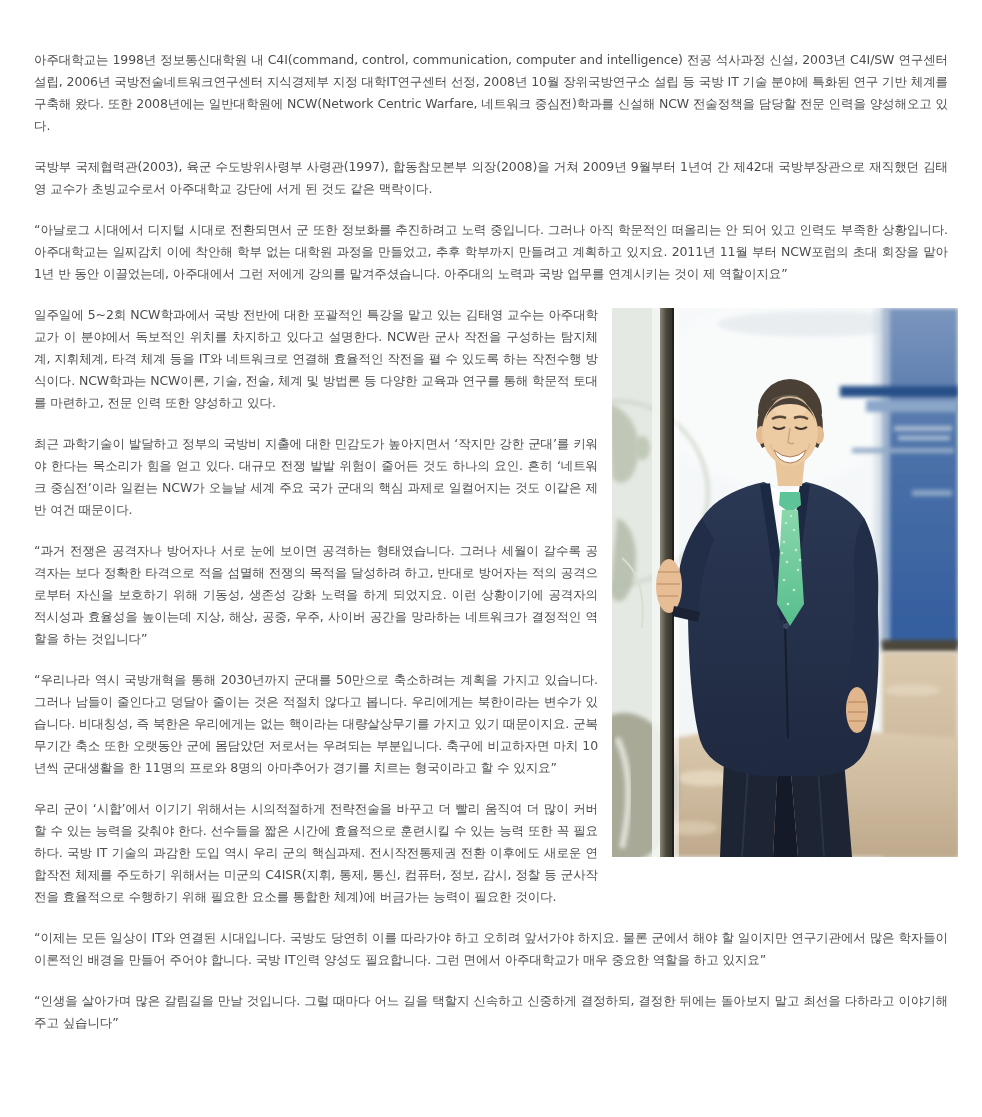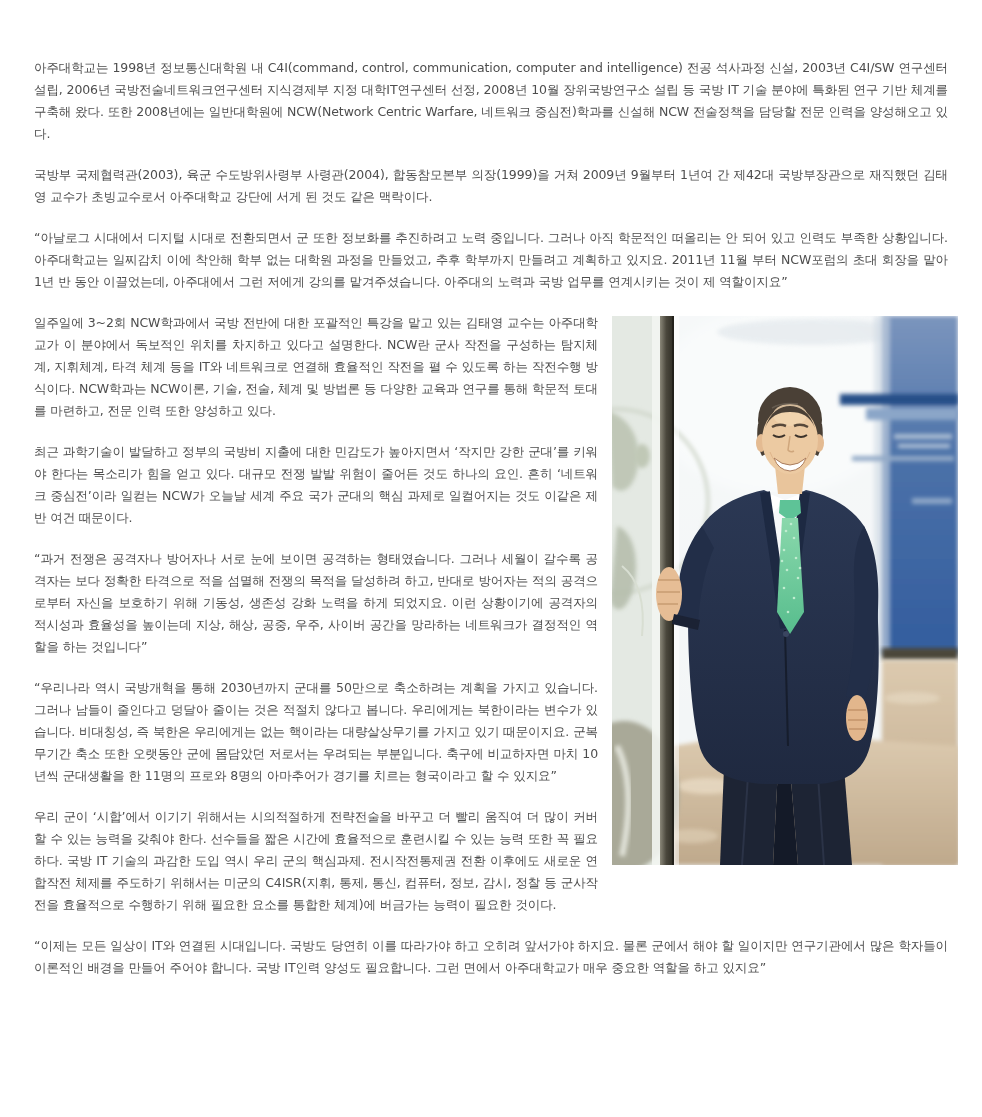--- a/index.html
+++ b/index.html
@@ -17,21 +17,21 @@
     box-sizing: border-box;
     width: 982px;
     padding: 45px 24px 20px 34px;
     font-size: 12.5px;
     line-height: 22px;
     letter-spacing: -0.1px;
     color: #4d4d4d;
     text-align: justify;
   }
   .para {
-    margin: 12px 0 19px 0;
+    margin: 4px 0 19px 0;
   }
   .para.full {
     margin-right: 10px;
   }
   .para.after-photo {
     clear: both;
   }
   figure.photo {
     float: right;
     width: 346px;
@@ -41,21 +41,21 @@
     overflow: hidden;
   }
   figure.photo svg { display: block; }
 </style>
 </head>
 <body>
 
 <div class="article">
 
   <p class="para full">아주대학교는 1998년 정보통신대학원 내 C4I(command, control, communication, computer and intelligence) 전공 석사과정 신설, 2003년 C4I/SW 연구센터 설립, 2006년 국방전술네트워크연구센터 지식경제부 지정 대학IT연구센터 선정, 2008년 10월 장위국방연구소 설립 등 국방 IT 기술 분야에 특화된 연구 기반 체계를 구축해 왔다. 또한 2008년에는 일반대학원에 NCW(Network Centric Warfare, 네트워크 중심전)학과를 신설해 NCW 전술정책을 담당할 전문 인력을 양성해오고 있다.</p>
-  <p class="para full">국방부 국제협력관(2003), 육군 수도방위사령부 사령관(2004), 합동참모본부 의장(1999)을 거쳐 2009년 9월부터 1년여 간 제42대 국방부장관으로 재직했던 김태영 교수가 초빙교수로서 아주대학교 강단에 서게 된 것도 같은 맥락이다.</p>
+  <p class="para full">국방부 국제협력관(2003), 육군 수도방위사령부 사령관(1997), 합동참모본부 의장(2008)을 거쳐 2009년 9월부터 1년여 간 제42대 국방부장관으로 재직했던 김태영 교수가 초빙교수로서 아주대학교 강단에 서게 된 것도 같은 맥락이다.</p>
   <p class="para full">“아날로그 시대에서 디지털 시대로 전환되면서 군 또한 정보화를 추진하려고 노력 중입니다. 그러나 아직 학문적인 떠올리는 안 되어 있고 인력도 부족한 상황입니다. 아주대학교는 일찌감치 이에 착안해 학부 없는 대학원 과정을 만들었고, 추후 학부까지 만들려고 계획하고 있지요. 2011년 11월 부터 NCW포럼의 초대 회장을 맡아 1년 반 동안 이끌었는데, 아주대에서 그런 저에게 강의를 맡겨주셨습니다. 아주대의 노력과 국방 업무를 연계시키는 것이 제 역할이지요”</p>
 
   <figure class="photo">
     <svg viewBox="0 0 346 549" width="346" height="549" xmlns="http://www.w3.org/2000/svg">
       <defs>
         <linearGradient id="gBg" x1="0" y1="0" x2="0" y2="1">
           <stop offset="0" stop-color="#f4f6f8"></stop>
             <stop offset="1" stop-color="#e9ecef"></stop>
         </linearGradient>
         <linearGradient id="gWall" x1="0" y1="0" x2="0" y2="1">
@@ -196,21 +196,22 @@
         <path d="M183,119 Q189,123 195,119" stroke="#3c332b" stroke-width="2" fill="none"></path>
         <path d="M178,120 L176,134 Q178,137 182,135" stroke="#cfa67c" stroke-width="1.5" fill="none"></path>
         <path d="M162,142 Q178,156 194,142 Q190,154 178,155 Q166,154 162,142 Z" fill="#ffffff" stroke="#a97c5d" stroke-width="1"></path>
         <path d="M158,136 Q160,142 164,146" stroke="#d8ab80" stroke-width="1" opacity="0.7" fill="none"></path>
         <path d="M198,136 Q196,142 192,146" stroke="#d8ab80" stroke-width="1" opacity="0.7" fill="none"></path>
         <path d="M160,92 Q170,86 186,88" stroke="#6b6156" stroke-width="1.5" opacity="0.8" fill="none"></path>
       </g>
     </svg>
   </figure>
 
-  <p class="para narrow">일주일에 3~2회 NCW학과에서 국방 전반에 대한 포괄적인 특강을 맡고 있는 김태영 교수는 아주대학교가 이 분야에서 독보적인 위치를 차지하고 있다고 설명한다. NCW란 군사 작전을 구성하는 탐지체계, 지휘체계, 타격 체계 등을 IT와 네트워크로 연결해 효율적인 작전을 펼 수 있도록 하는 작전수행 방식이다. NCW학과는 NCW이론, 기술, 전술, 체계 및 방법론 등 다양한 교육과 연구를 통해 학문적 토대를 마련하고, 전문 인력 또한 양성하고 있다.</p>
+  <p class="para narrow">일주일에 5~2회 NCW학과에서 국방 전반에 대한 포괄적인 특강을 맡고 있는 김태영 교수는 아주대학교가 이 분야에서 독보적인 위치를 차지하고 있다고 설명한다. NCW란 군사 작전을 구성하는 탐지체계, 지휘체계, 타격 체계 등을 IT와 네트워크로 연결해 효율적인 작전을 펼 수 있도록 하는 작전수행 방식이다. NCW학과는 NCW이론, 기술, 전술, 체계 및 방법론 등 다양한 교육과 연구를 통해 학문적 토대를 마련하고, 전문 인력 또한 양성하고 있다.</p>
   <p class="para narrow">최근 과학기술이 발달하고 정부의 국방비 지출에 대한 민감도가 높아지면서 ‘작지만 강한 군대’를 키워야 한다는 목소리가 힘을 얻고 있다. 대규모 전쟁 발발 위험이 줄어든 것도 하나의 요인. 흔히 ‘네트워크 중심전’이라 일컫는 NCW가 오늘날 세계 주요 국가 군대의 핵심 과제로 일컬어지는 것도 이같은 제반 여건 때문이다.</p>
   <p class="para narrow">“과거 전쟁은 공격자나 방어자나 서로 눈에 보이면 공격하는 형태였습니다. 그러나 세월이 갈수록 공격자는 보다 정확한 타격으로 적을 섬멸해 전쟁의 목적을 달성하려 하고, 반대로 방어자는 적의 공격으로부터 자신을 보호하기 위해 기동성, 생존성 강화 노력을 하게 되었지요. 이런 상황이기에 공격자의 적시성과 효율성을 높이는데 지상, 해상, 공중, 우주, 사이버 공간을 망라하는 네트워크가 결정적인 역할을 하는 것입니다”</p>
   <p class="para narrow">“우리나라 역시 국방개혁을 통해 2030년까지 군대를 50만으로 축소하려는 계획을 가지고 있습니다. 그러나 남들이 줄인다고 덩달아 줄이는 것은 적절치 않다고 봅니다. 우리에게는 북한이라는 변수가 있습니다. 비대칭성, 즉 북한은 우리에게는 없는 핵이라는 대량살상무기를 가지고 있기 때문이지요. 군복무기간 축소 또한 오랫동안 군에 몸담았던 저로서는 우려되는 부분입니다. 축구에 비교하자면 마치 10년씩 군대생활을 한 11명의 프로와 8명의 아마추어가 경기를 치르는 형국이라고 할 수 있지요”</p>
   <p class="para narrow">우리 군이 ‘시합’에서 이기기 위해서는 시의적절하게 전략전술을 바꾸고 더 빨리 움직여 더 많이 커버할 수 있는 능력을 갖춰야 한다. 선수들을 짧은 시간에 효율적으로 훈련시킬 수 있는 능력 또한 꼭 필요하다. 국방 IT 기술의 과감한 도입 역시 우리 군의 핵심과제. 전시작전통제권 전환 이후에도 새로운 연합작전 체제를 주도하기 위해서는 미군의 C4ISR(지휘, 통제, 통신, 컴퓨터, 정보, 감시, 정찰 등 군사작전을 효율적으로 수행하기 위해 필요한 요소를 통합한 체계)에 버금가는 능력이 필요한 것이다.</p>
 
   <p class="para full after-photo">“이제는 모든 일상이 IT와 연결된 시대입니다. 국방도 당연히 이를 따라가야 하고 오히려 앞서가야 하지요. 물론 군에서 해야 할 일이지만 연구기관에서 많은 학자들이 이론적인 배경을 만들어 주어야 합니다. 국방 IT인력 양성도 필요합니다. 그런 면에서 아주대학교가 매우 중요한 역할을 하고 있지요”</p>
+  <p class="para full">“인생을 살아가며 많은 갈림길을 만날 것입니다. 그럴 때마다 어느 길을 택할지 신속하고 신중하게 결정하되, 결정한 뒤에는 돌아보지 말고 최선을 다하라고 이야기해주고 싶습니다”</p>
 
 </div>
 
 </body></html>

